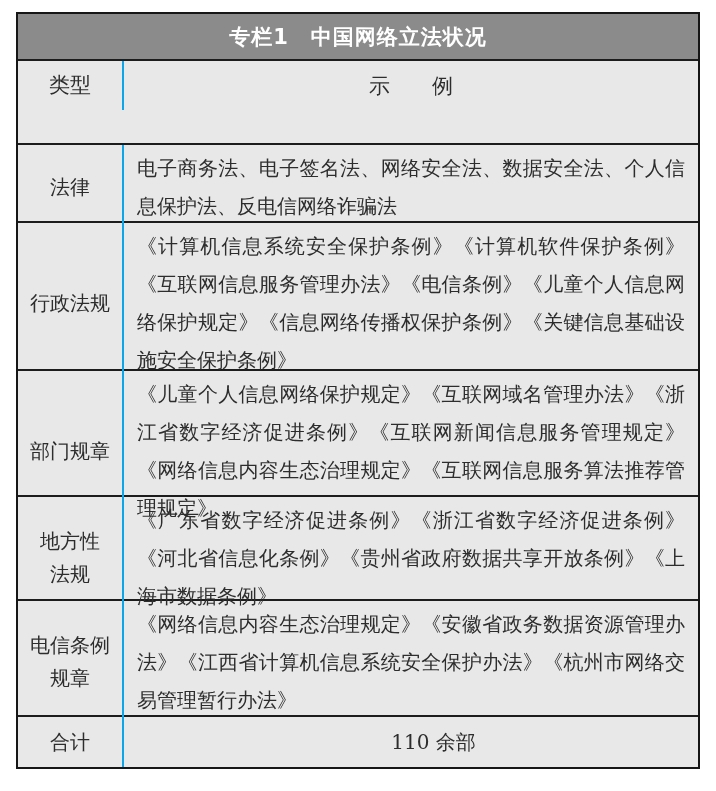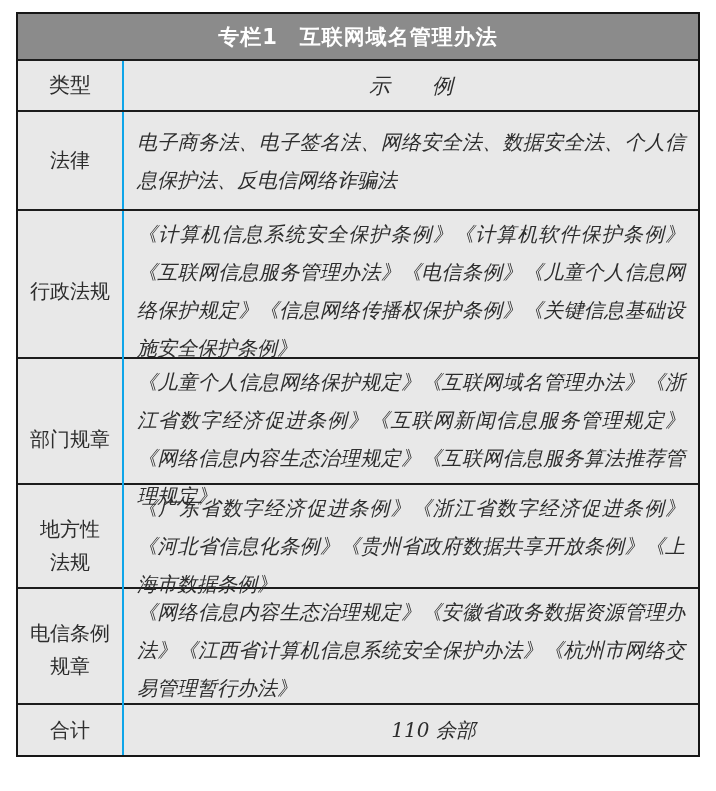--- a/index.html
+++ b/index.html
@@ -47,47 +47,46 @@
     font-size: 20px;
     line-height: 33px;
     white-space: pre-line;
   }
   .cell-example {
     display: flex;
     align-items: center;
     padding: 4px 13px;
     font-size: 20px;
     line-height: 38px;
-    font-style: italic;
   }
   .cell-example .txt {
     text-align: justify;
     text-justify: inter-ideograph;
     width: 100%;
   }
   .cell-example.centered { justify-content: center; }
   .cell-example.centered .txt { text-align: center; }
   .h-header  { height: 51px; }
-  .h-r0 { height: 99px; }
+  .h-r0 { height: 78px; margin-top: 33px; }
   .h-r1 { height: 148px; }
   .h-r2 { height: 126px; }
   .h-r3 { height: 104px; }
   .h-r4 { height: 116px; }
   .h-r5 { height: 52px; gap: 45px; }
   .header-row .cell-example { font-size: 21px; }
   .header-row .cell-type { font-size: 21px; }
 </style>
 </head>
 <body>
 
 <div class="page">
   <div class="box-table">
 
     <div class="title-bar">
-      <span>专栏1　互联网域名管理办法</span>
+      <span>专栏1　中国网络立法状况</span>
     </div>
 
     <div class="t-row header-row h-header">
       <div class="cell-type">类型</div>
       <div class="cell-example centered">
         <div class="txt">示　　例</div>
       </div>
     </div>
 
     <div class="t-row h-r0">

